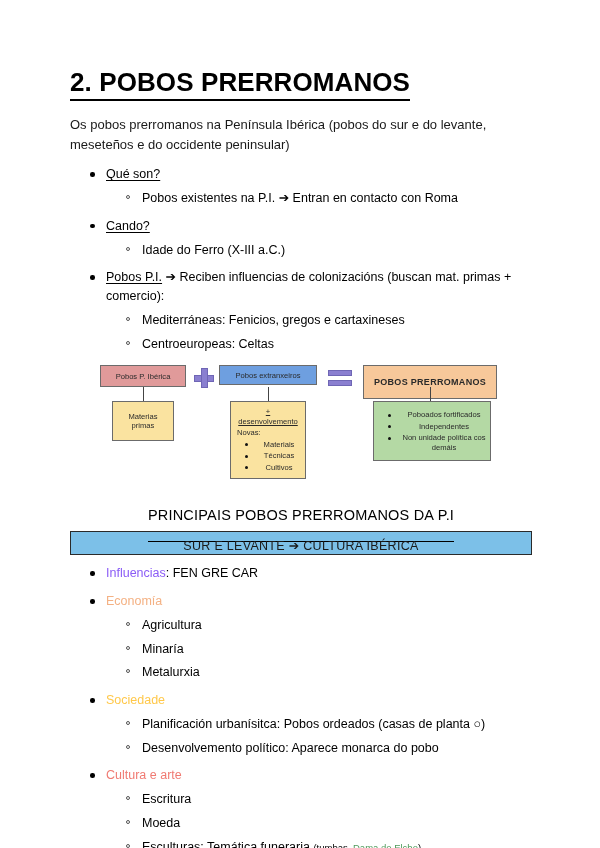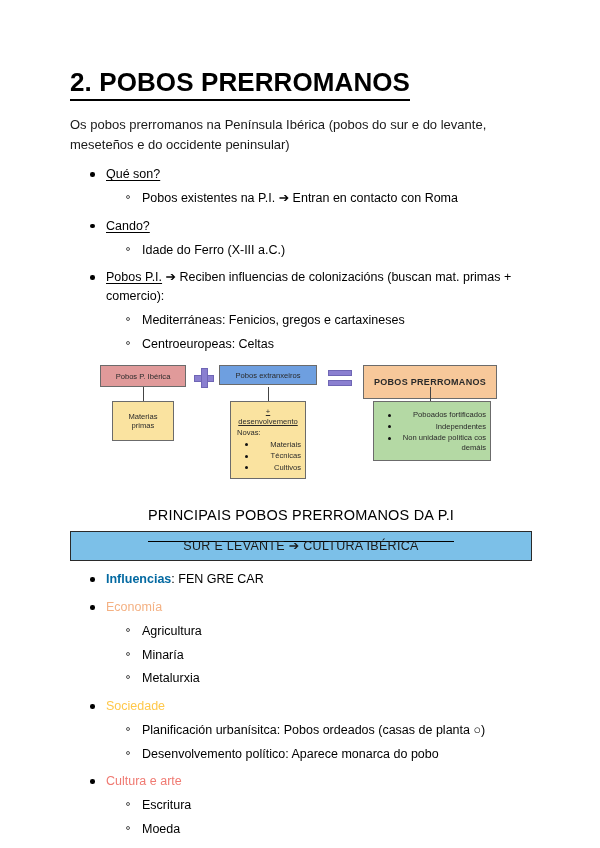--- a/index.html
+++ b/index.html
@@ -129,21 +129,21 @@
     text-decoration: underline;
     display: block;
     text-align: center;
     margin-bottom: 2px;
   }
   .dbox.yellow .ysub { display: block; text-align: left; padding-left: 2px; }
   .dbox.yellow ul, .dbox.green ul {
     list-style: none;
     margin: 2px 0 0 0;
     padding: 0 0 0 10px;
-    text-align: right;
+    text-align: center;
   }
   .dbox.yellow li, .dbox.green li {
     position: relative;
     padding-left: 12px;
     margin: 1.5px 0;
     line-height: 1.3;
   }
   .dbox.yellow li::before, .dbox.green li::before {
     content: "";
     position: absolute;
@@ -173,21 +173,21 @@
     border-bottom: 1.5px solid #000;
     padding-bottom: 18px;
   }
   .banner {
     box-sizing: border-box;
     border: 1.2px solid #2a2a2a;
     background: #7cc0e8;
     text-align: center;
     font-size: 12.5px;
     letter-spacing: .3px;
-    padding: 6px 0 7px 0;
+    padding: 6px 0 1px 0;
     margin-bottom: 9px;
     color: #1a1a1a;
   }
 
   
   .kw { font-weight: 400; }
   .small-note { font-size: 9.5px; }
 </style>
 </head>
 <body>
@@ -269,21 +269,21 @@
     
     <div class="section-title">
       <span>PRINCIPAIS POBOS PRERROMANOS DA P.I</span>
     </div>
 
     <div class="banner">SUR E LEVANTE ➔ CULTURA IBÉRICA</div>
 
     <ul class="lvl1">
 
       <li class="l1">
-        <span class="kw" style="color:#0369a1;font-weight:bold;">Influencias</span><span>: FEN GRE CAR</span>
+        <span class="kw" style="color:#8b5cf6;">Influencias</span><span>: FEN GRE CAR</span>
       </li>
 
       <li class="l1">
         <span class="kw" style="color:#f4b183;">Economía</span>
         <ul class="lvl2">
           <li class="l2">Agricultura</li>
           <li class="l2">Minaría</li>
           <li class="l2">Metalurxia</li>
         </ul>
       </li>

